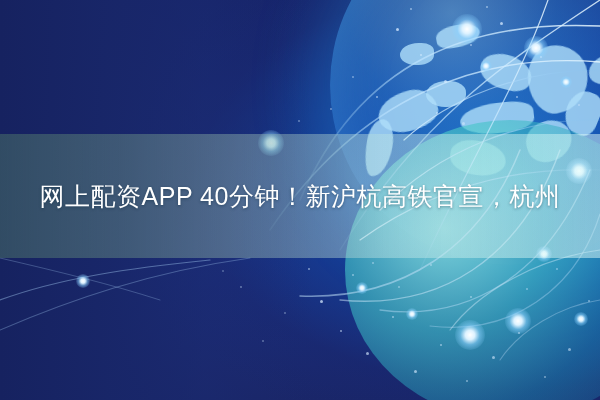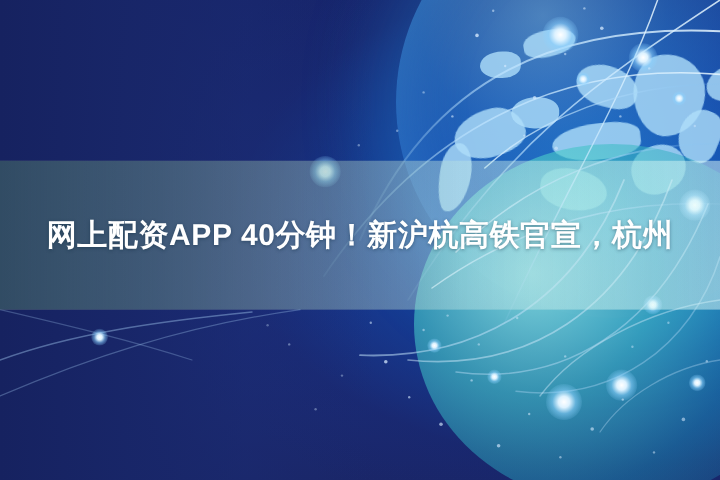--- a/index.html
+++ b/index.html
@@ -124,21 +124,21 @@
       rgba(46,112,122,0.55) 20%,
       rgba(46,120,128,0.30) 42%,
       rgba(40,150,160,0.10) 64%,
       rgba(30,190,190,0.02) 100%);
     mix-blend-mode: multiply;
     pointer-events: none;
   }
 
   .title-line {
     color: #ffffff;
-    font-weight: bold;
+    font-weight: normal;
     font-size: 25px;
     line-height: 36px;
     letter-spacing: 0.5px;
     white-space: nowrap;
     text-shadow: 0 1px 3px rgba(10,40,60,0.45);
     position: relative;
     z-index: 6;
   }
 
   #titleText {

